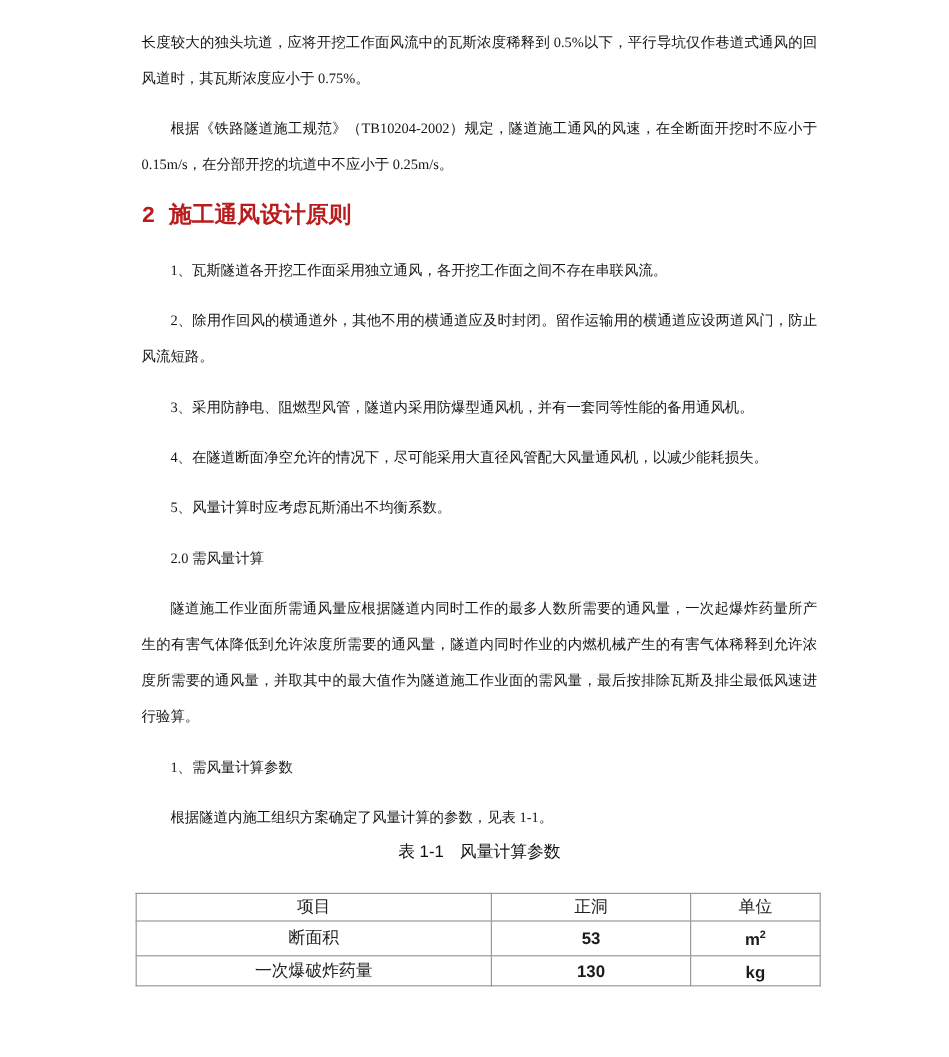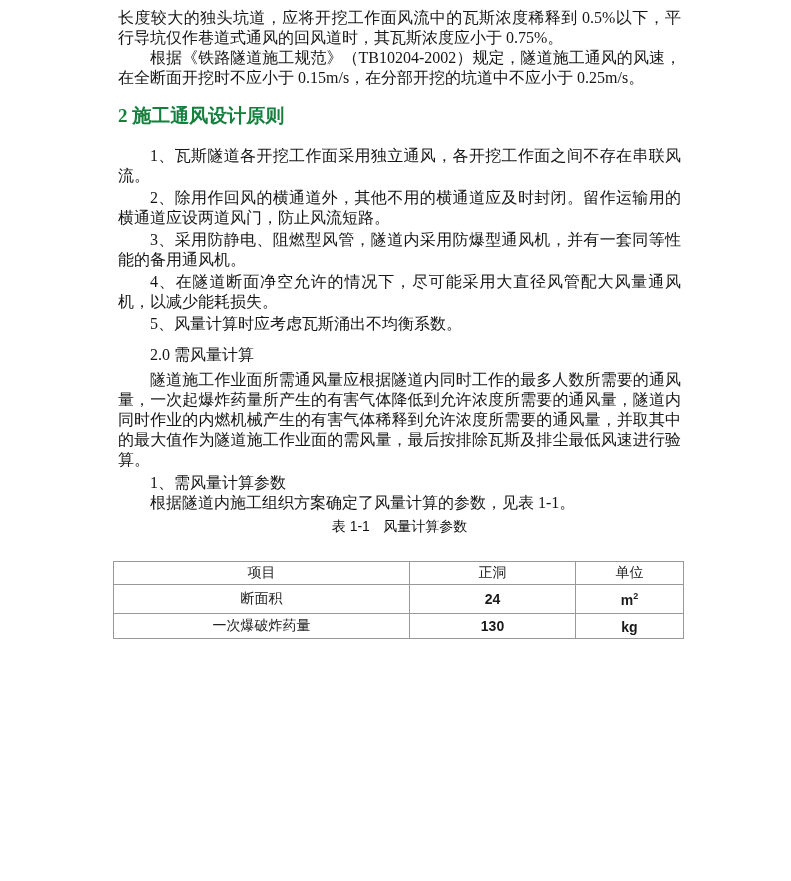--- a/index.html
+++ b/index.html
@@ -10,33 +10,34 @@
     overflow: hidden;
     font-family: "Liberation Serif", serif;
   }
   .page {
     width: 791px;
     height: 881px;
     padding: 8px 110px 0 118px;
     overflow: hidden;
   }
   p.body {
-    font-size: 16px;
-    line-height: 20px;
+    font-size: 12px;
+    line-height: 30px;
     text-align: justify;
+    margin-top: 12px;
   }
   p.indent { text-indent: 2em; }
   .list-block { margin-top: 17px; }
   .list-block p.body { margin-bottom: 2px; }
   h2.sec-heading {
-    font-family: Liberation Serif, serif;
+    font-family: Liberation Mono, monospace;
     font-weight: bold;
     font-size: 19px;
     line-height: 26px;
-    color: #15803d;
+    color: #b91c1c;
   }
   .sec2-heading { margin-top: 15px; }
   .sec3-heading { margin-top: 17px; }
   .subsec { margin-top: 11px; }
   .req-paragraph { margin-top: 5px; }
   .param-item { margin-top: 3px; }
   .table-caption {
     margin-top: 2px;
     text-align: center;
     font-family: "Liberation Sans", sans-serif;
@@ -115,21 +116,21 @@
         <col class="c3">
       </colgroup>
     <tbody>
       <tr class="thead">
         <td class="zh">项目</td>
         <td class="zh">正洞</td>
         <td class="zh">单位</td>
       </tr>
       <tr class="r1">
         <td class="zh">断面积</td>
-        <td class="latin">24</td>
+        <td class="latin">53</td>
         <td class="latin"><span>m</span><sup>2</sup></td>
       </tr>
       <tr class="r2">
         <td class="zh">一次爆破炸药量</td>
         <td class="latin">130</td>
         <td class="latin"><span>kg</span><sup></sup></td>
       </tr>
     </tbody>
   </table>
 

